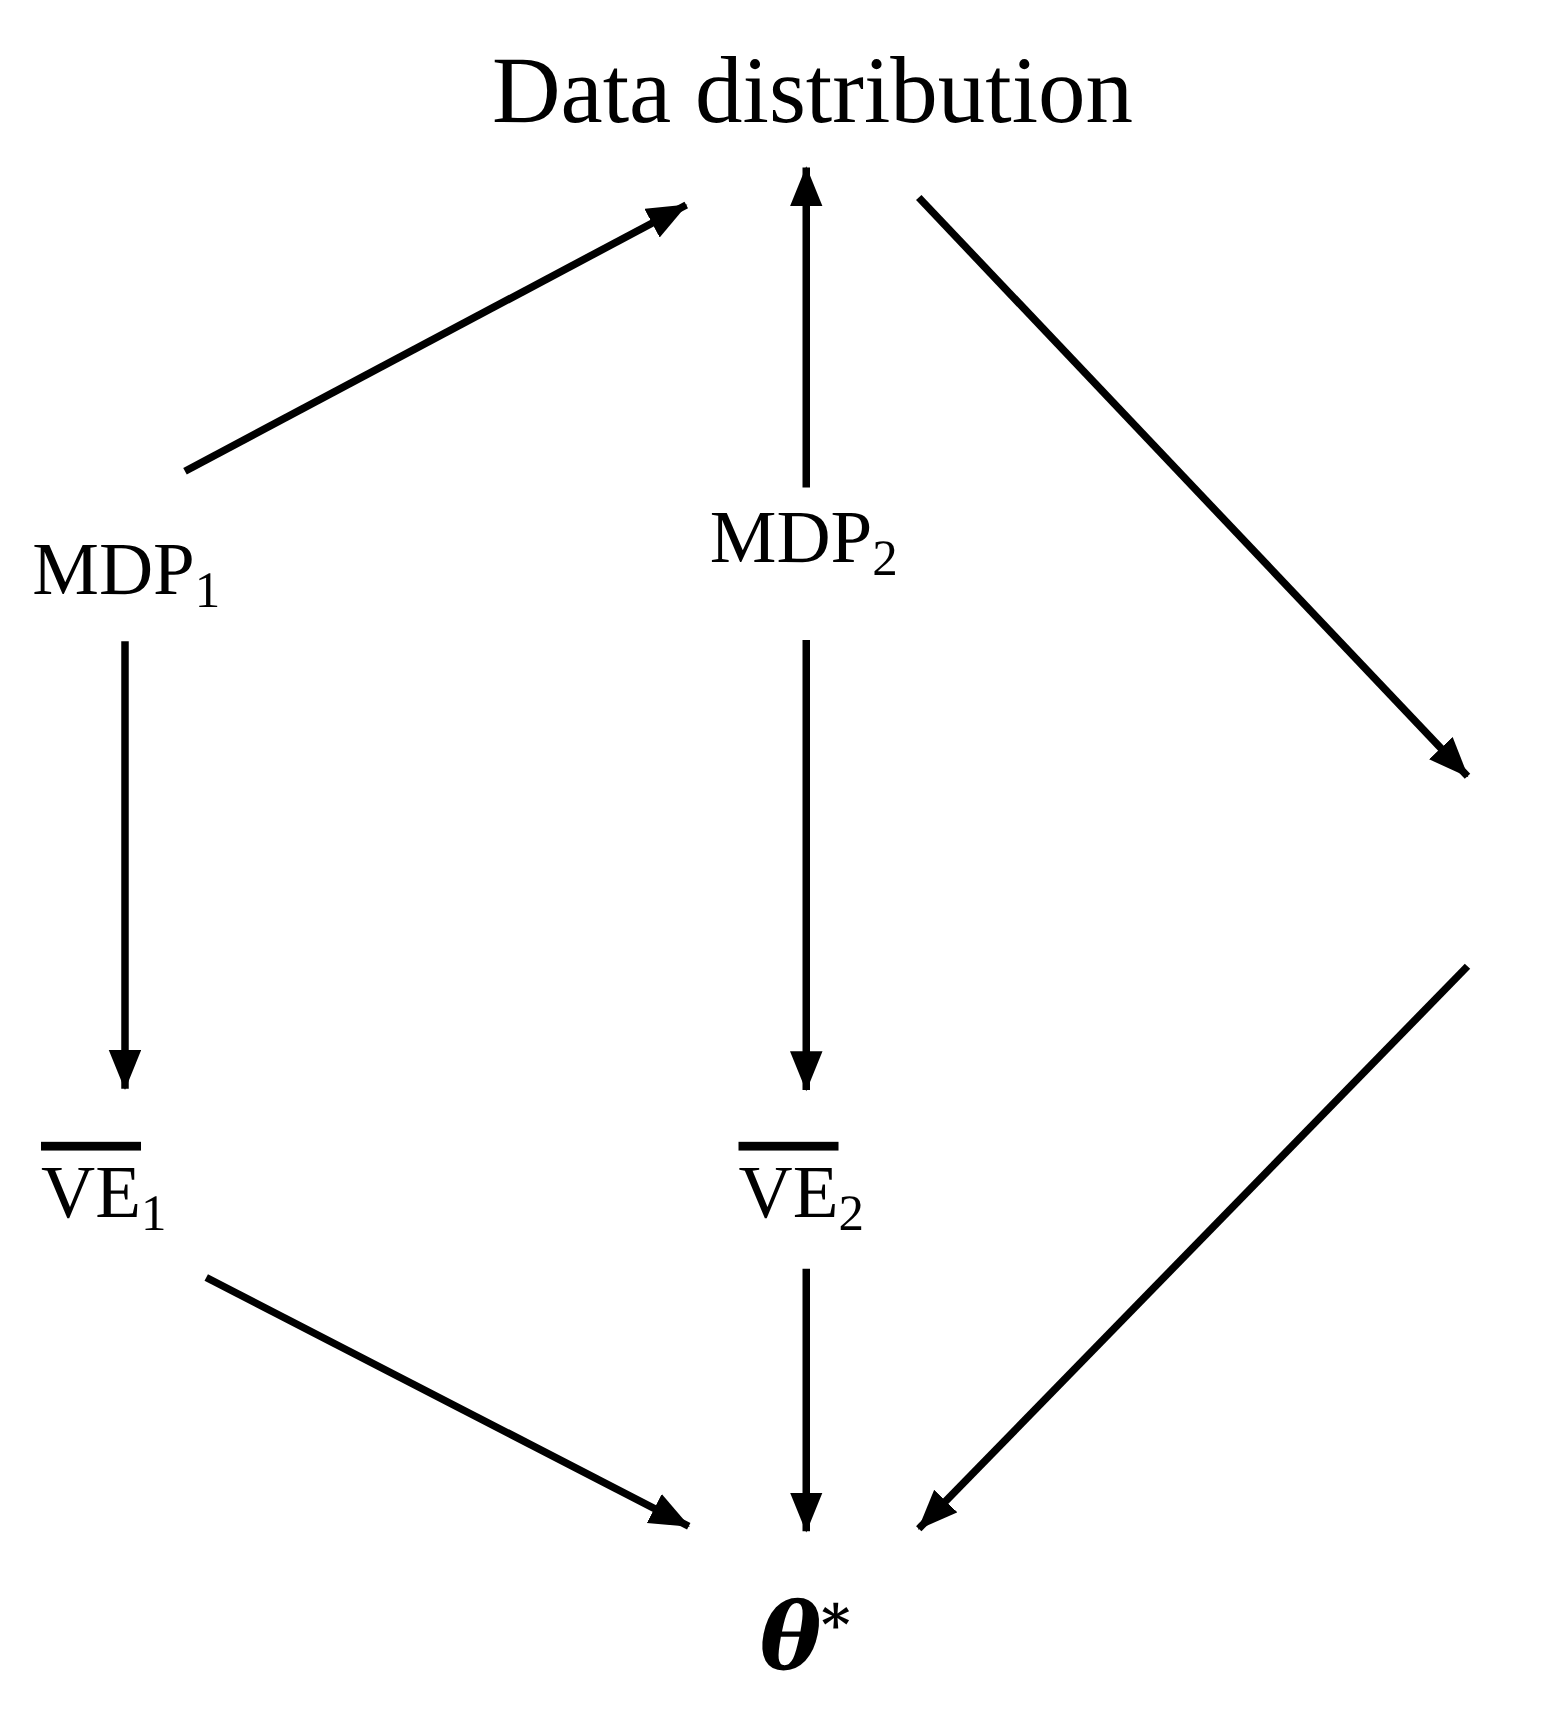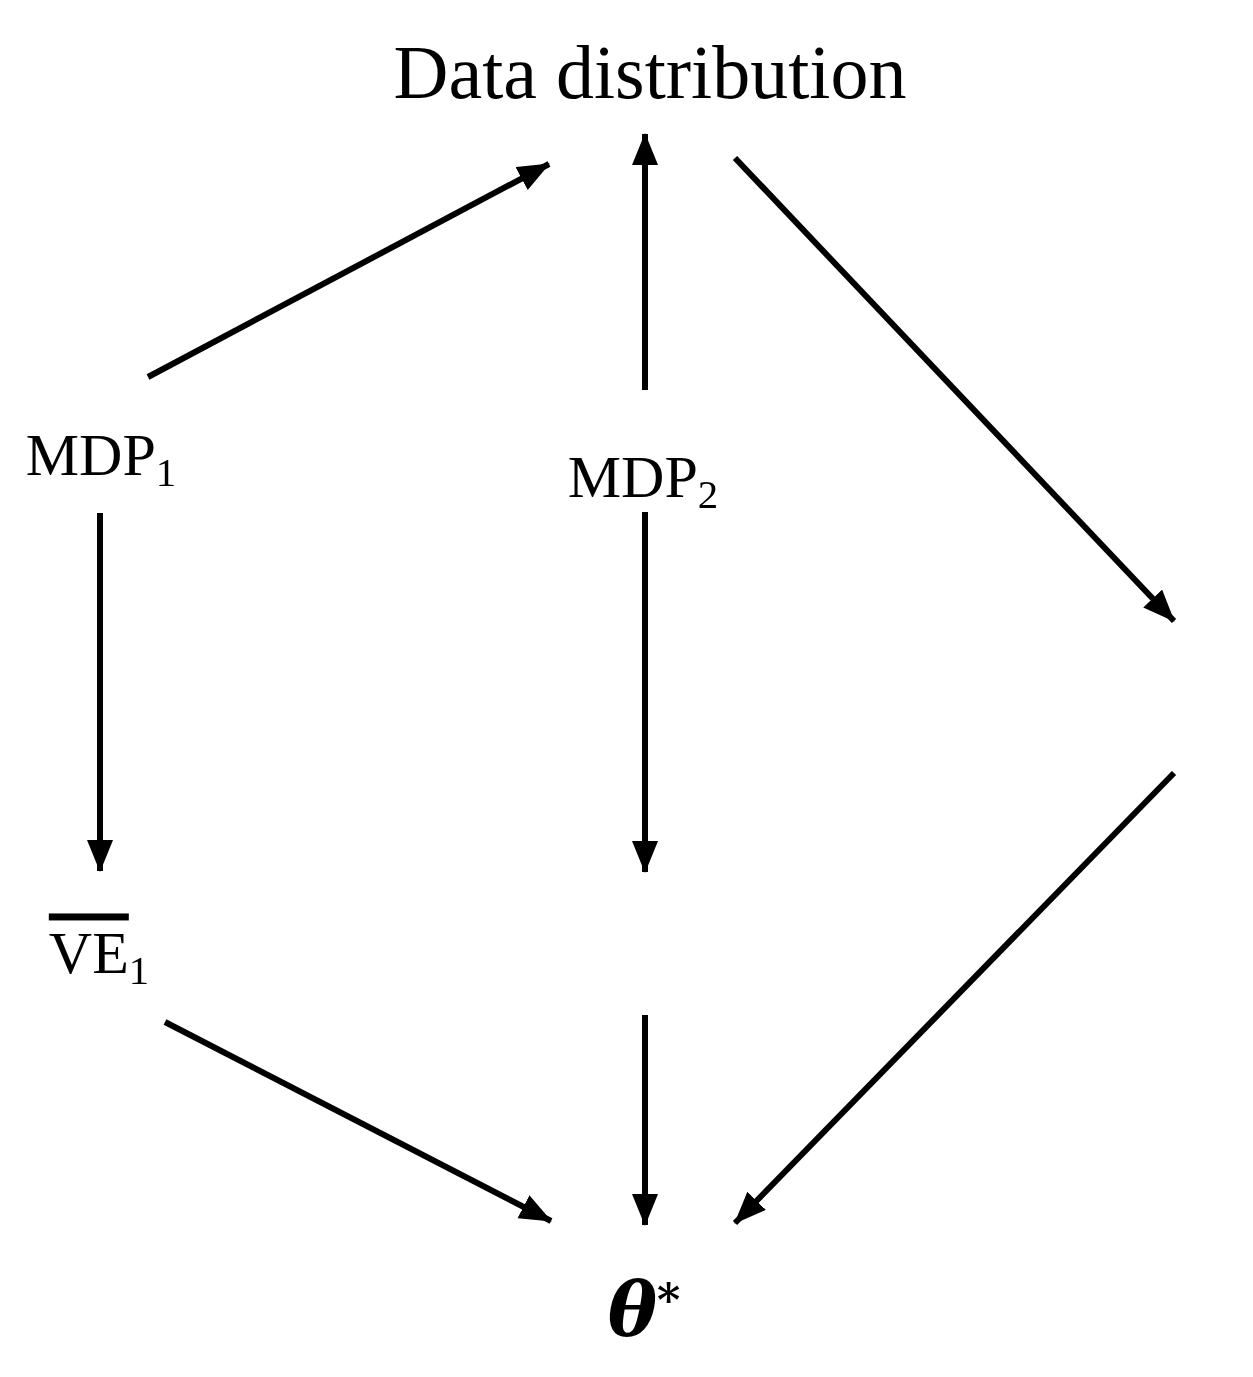--- a/index.html
+++ b/index.html
@@ -83,27 +83,30 @@
   </svg>
 
   <div class="node title" style="left:650px; top:73px;">
     <span>Data distribution</span>
   </div>
 
   <div class="node" style="left:101px; top:459px;">
     <span>MDP</span><span class="sub">1</span>
   </div>
 
-  <div class="node" style="left:643px; top:481px;">
+  <div class="node" style="left:643px; top:433px;">
     <span>MDP</span><span class="sub">2</span>
   </div>
 
 
-  <div class="node" style="left:99px; top:957px;">
+  <div class="node" style="left:83px; top:957px;">
     <span class="over">VE</span><span class="sub">1</span>
   </div>
 
+  <div class="node" style="left:641px; top:957px;">
+    <span class="over">VE</span><span class="sub">2</span>
+  </div>
 
   <div class="node theta" style="left:644px; top:1311px;">
     <span>θ</span><span class="sup">*</span>
   </div>
 
 </div>
 
 </body></html>

